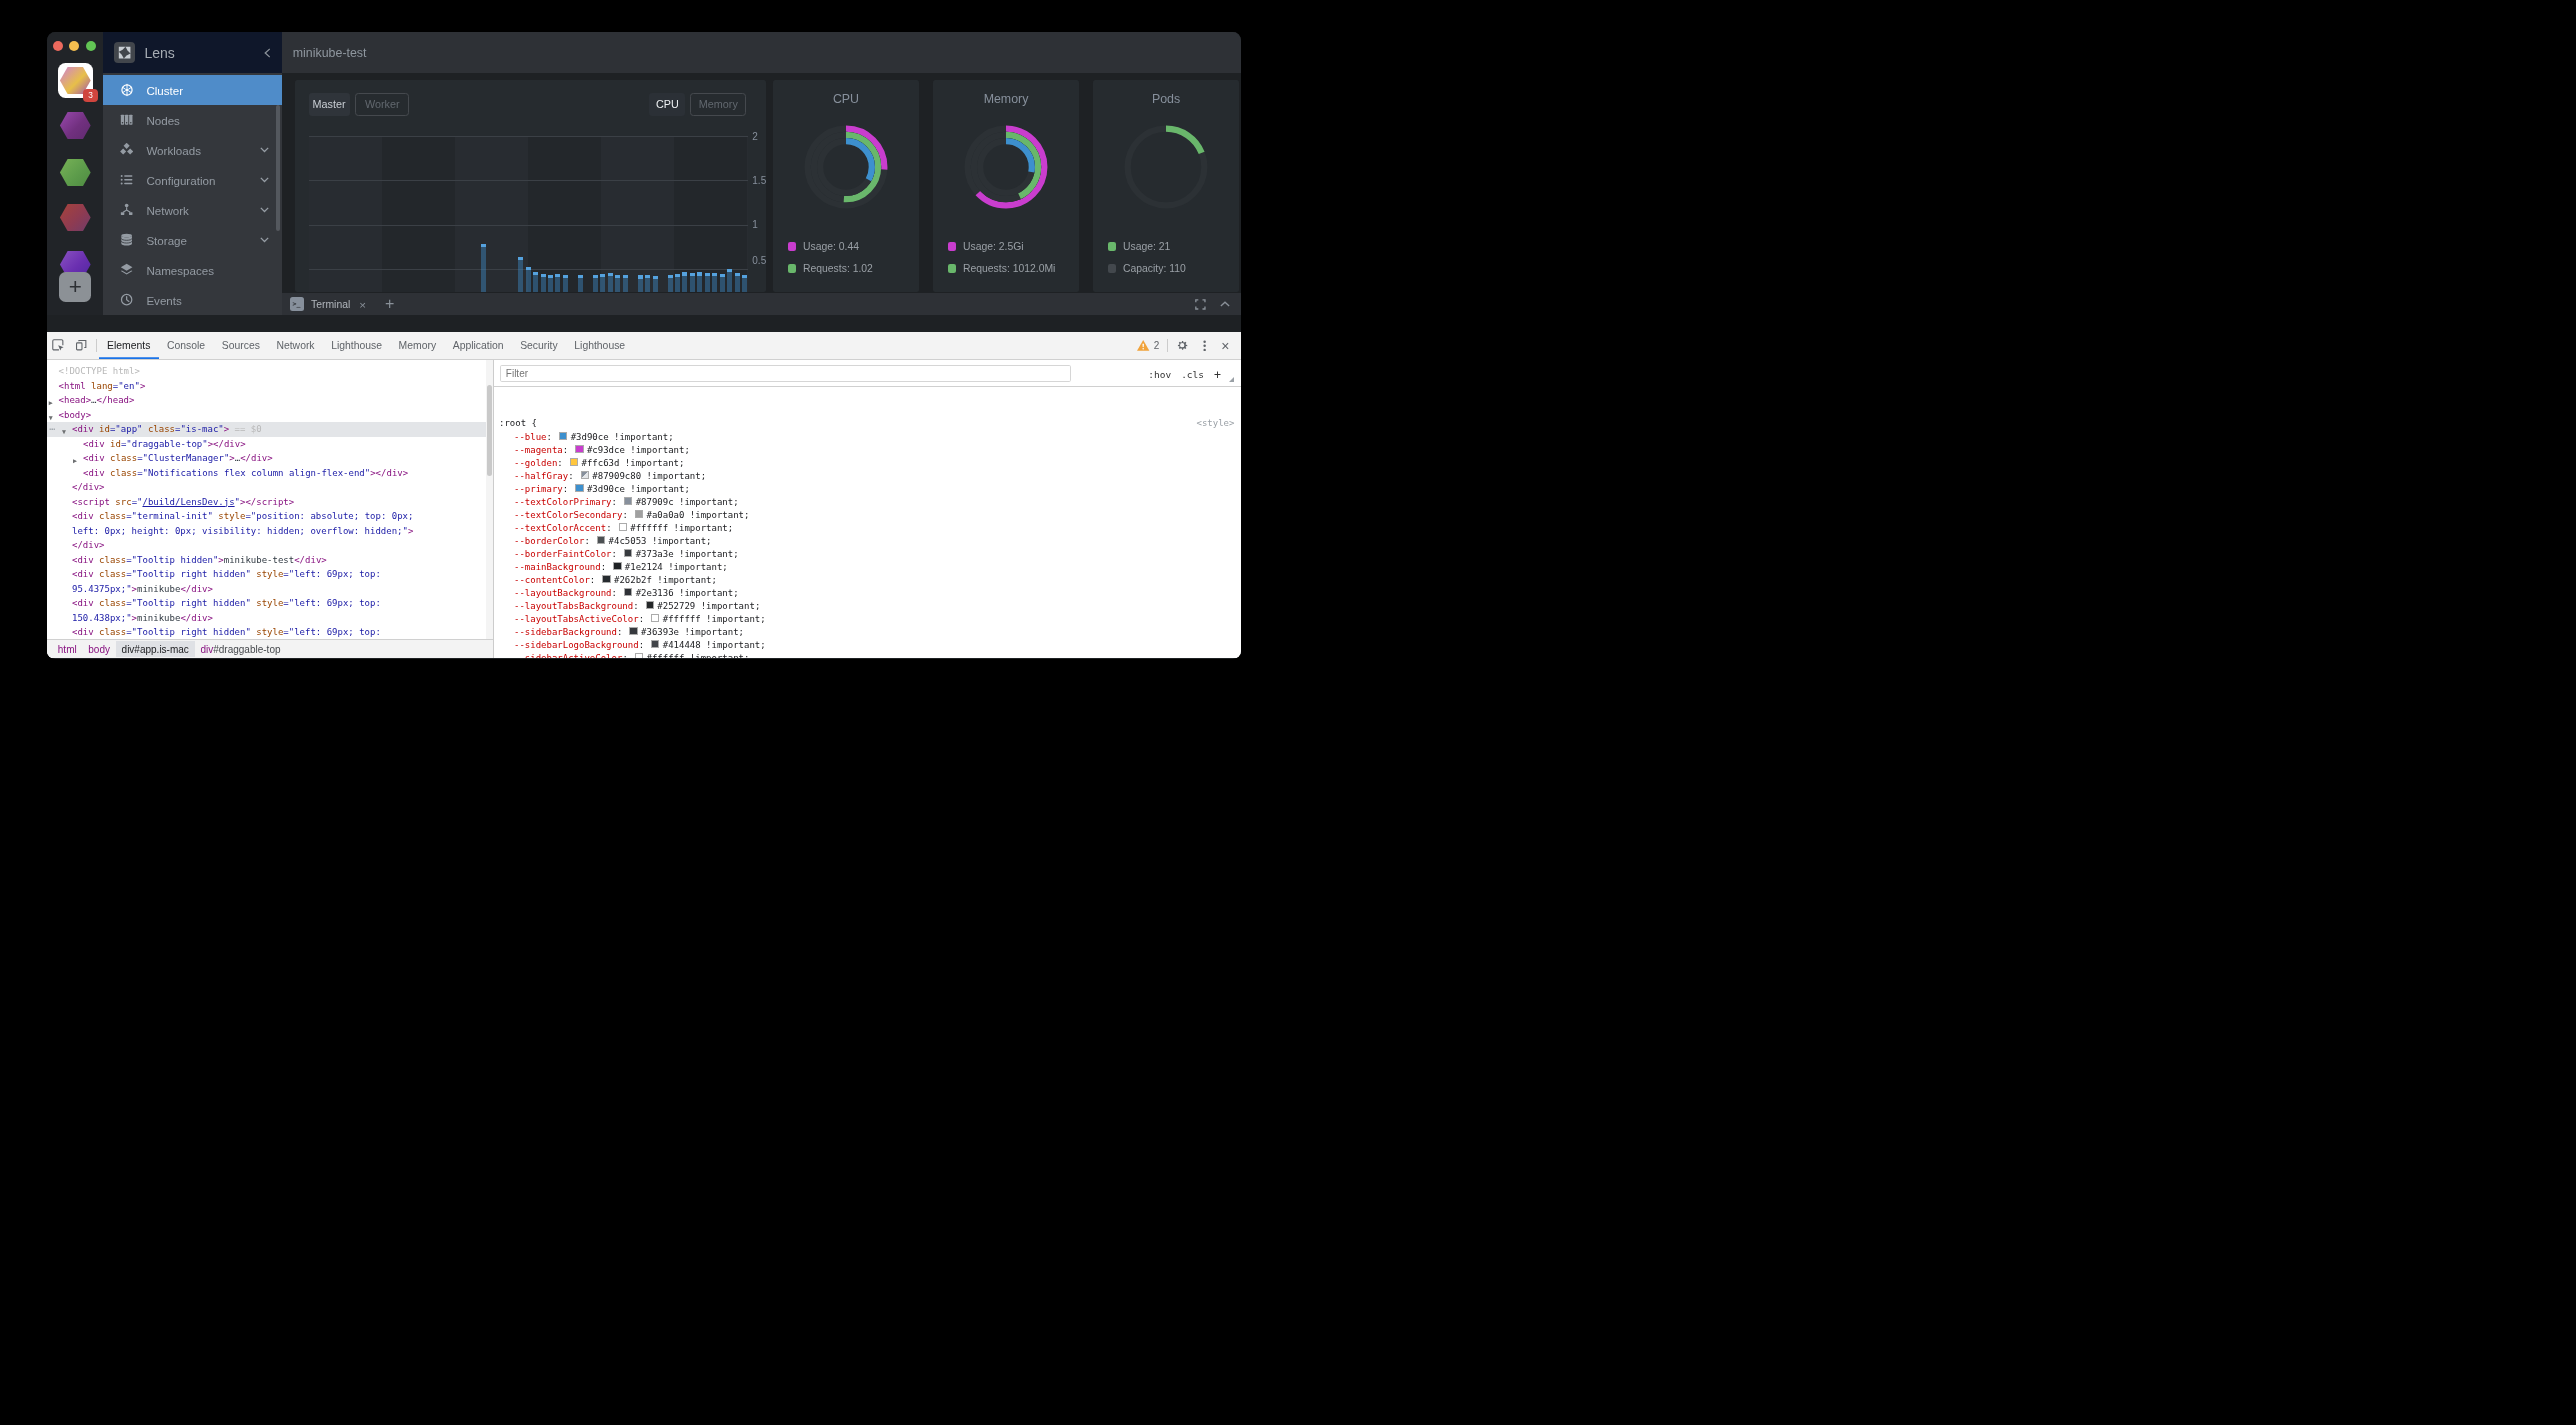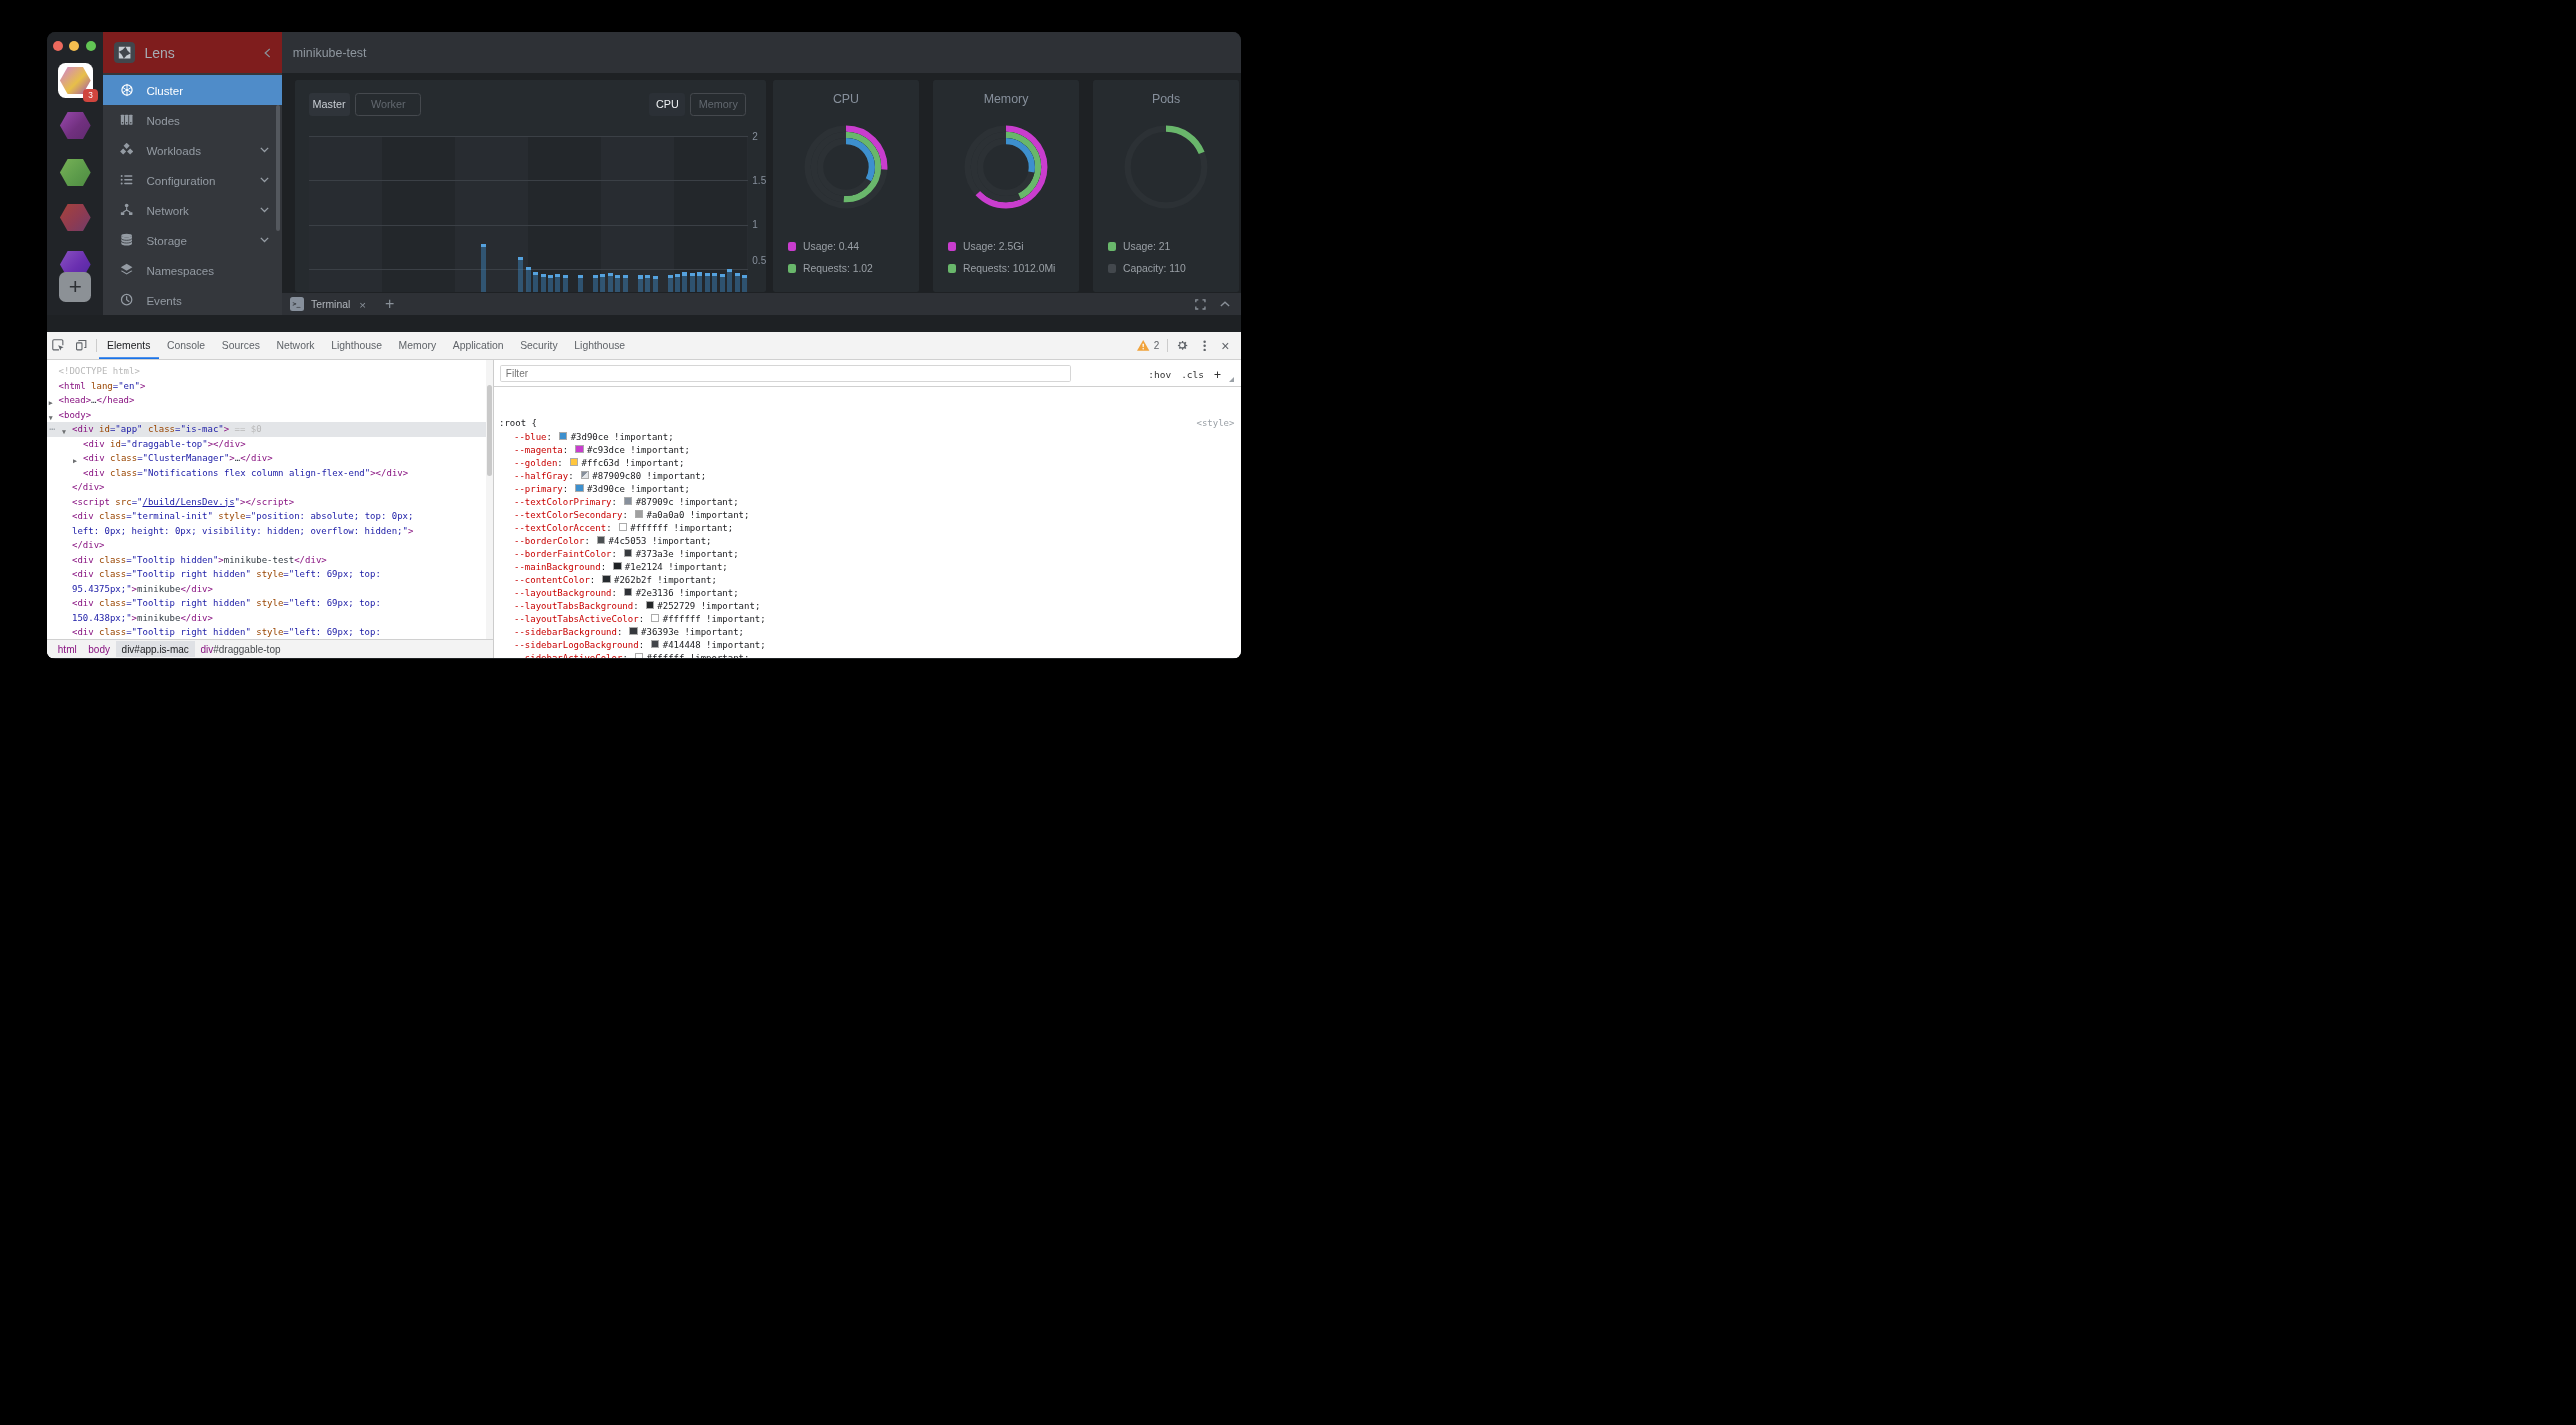--- a/index.html
+++ b/index.html
@@ -14,39 +14,39 @@
   .hex-tile.active { background:#fff; border-radius:7.5px; height:35px; }
   .hex { position:absolute; left:50%; top:50%; transform:translate(-50%,-50%); width:32px; height:28px;
          clip-path:polygon(26% 2%,74% 2%,98% 50%,74% 98%,26% 98%,2% 50%); }
   .badge { position:absolute; right:-5px; bottom:-4.1px; background:#d0453e; color:#fff; font-size:8.3px;
            padding:1.7px 5px; border-radius:4.1px; }
   .add-tile { position:absolute; left:12.4px; top:240px; width:32px; height:30px; background:#8c9196; border-radius:6.6px;
               color:#2d3034; font-size:22.4px; font-weight:400; display:flex; align-items:center; justify-content:center; }
 
   
   .sidebar { position:absolute; left:56px; top:0; width:179px; height:283px; background:#34373c; }
-  .side-header { height:41px; background:#7f1d1d; display:flex; align-items:center; padding-left:10.8px; }
+  .side-header { height:41px; background:#0f172a; display:flex; align-items:center; padding-left:10.8px; }
   .logo { width:21.6px; height:21.6px; border-radius:4.1px; background:#42464c; display:flex; align-items:center; justify-content:center; }
   .side-title { margin-left:9px; font-size:14px; color:#a6acb3; }
   .collapse { margin-left:auto; margin-right:11.6px; color:#8a9199; display:flex; }
   .menu { position:absolute; left:0; top:43px; width:179px; }
   .item { height:30px; display:flex; align-items:center; padding-left:16px; color:#949ba3; font-size:11.6px; }
   .item.active { background:#4f8cc9; color:#fff; }
   .item .ic { width:15px; margin-right:12.4px; display:flex; justify-content:center; }
   .item .chev { margin-left:auto; margin-right:13.3px; display:flex; }
   .side-scroll { position:absolute; right:1.7px; top:73px; width:4.1px; height:126px; background:#54585e; border-radius:2.5px; }
 
   
   .main { position:absolute; left:235px; top:0; width:959px; height:261px; background:#1e2124; }
   .main-header { height:41px; background:#2e3136; color:#8f979f; font-size:12.4px; display:flex; align-items:center; padding-left:10.8px; }
   .panel { position:absolute; top:48px; height:212px; background:#262b2f; border-radius:2.5px; overflow:hidden; }
   .chart-panel { left:13.3px; width:471px; }
   .btn { position:absolute; top:13.3px; height:22.4px; border-radius:3.3px; font-size:10.8px; display:flex; align-items:center; justify-content:center; }
   .btn-master { left:13.3px; width:41px; background:#2f343a; color:#c9ced4; }
-  .btn-worker { left:60px; width:66px; border:0.8px solid #45494e; color:#62686f; }
+  .btn-worker { left:60px; width:54px; border:0.8px solid #45494e; color:#62686f; }
   .btn-cpu { left:354px; width:36px; background:#2b3036; color:#edf0f2; }
   .btn-memory { left:395px; width:56px; border:0.8px solid #45494e; color:#62686f; }
   .plot { position:absolute; left:13.3px; top:56px; width:439px; height:156px;
           background:repeating-linear-gradient(90deg,#282c31 0 73px,#23272b 73px 146px); }
   .gline { position:absolute; left:0; width:439px; height:0.8px; background:#3b4046; }
   .tick { position:absolute; left:457px; font-size:10px; color:#87909c; }
   .bar { position:absolute; bottom:0; width:5.8px; background:rgba(61,144,206,0.42); }
   .bar i { display:block; height:3.3px; background:#55a2de; }
   .donut-panel { width:146px; }
   .donut-title { margin-top:11.6px; text-align:center; color:#87909c; font-size:12.4px; }

